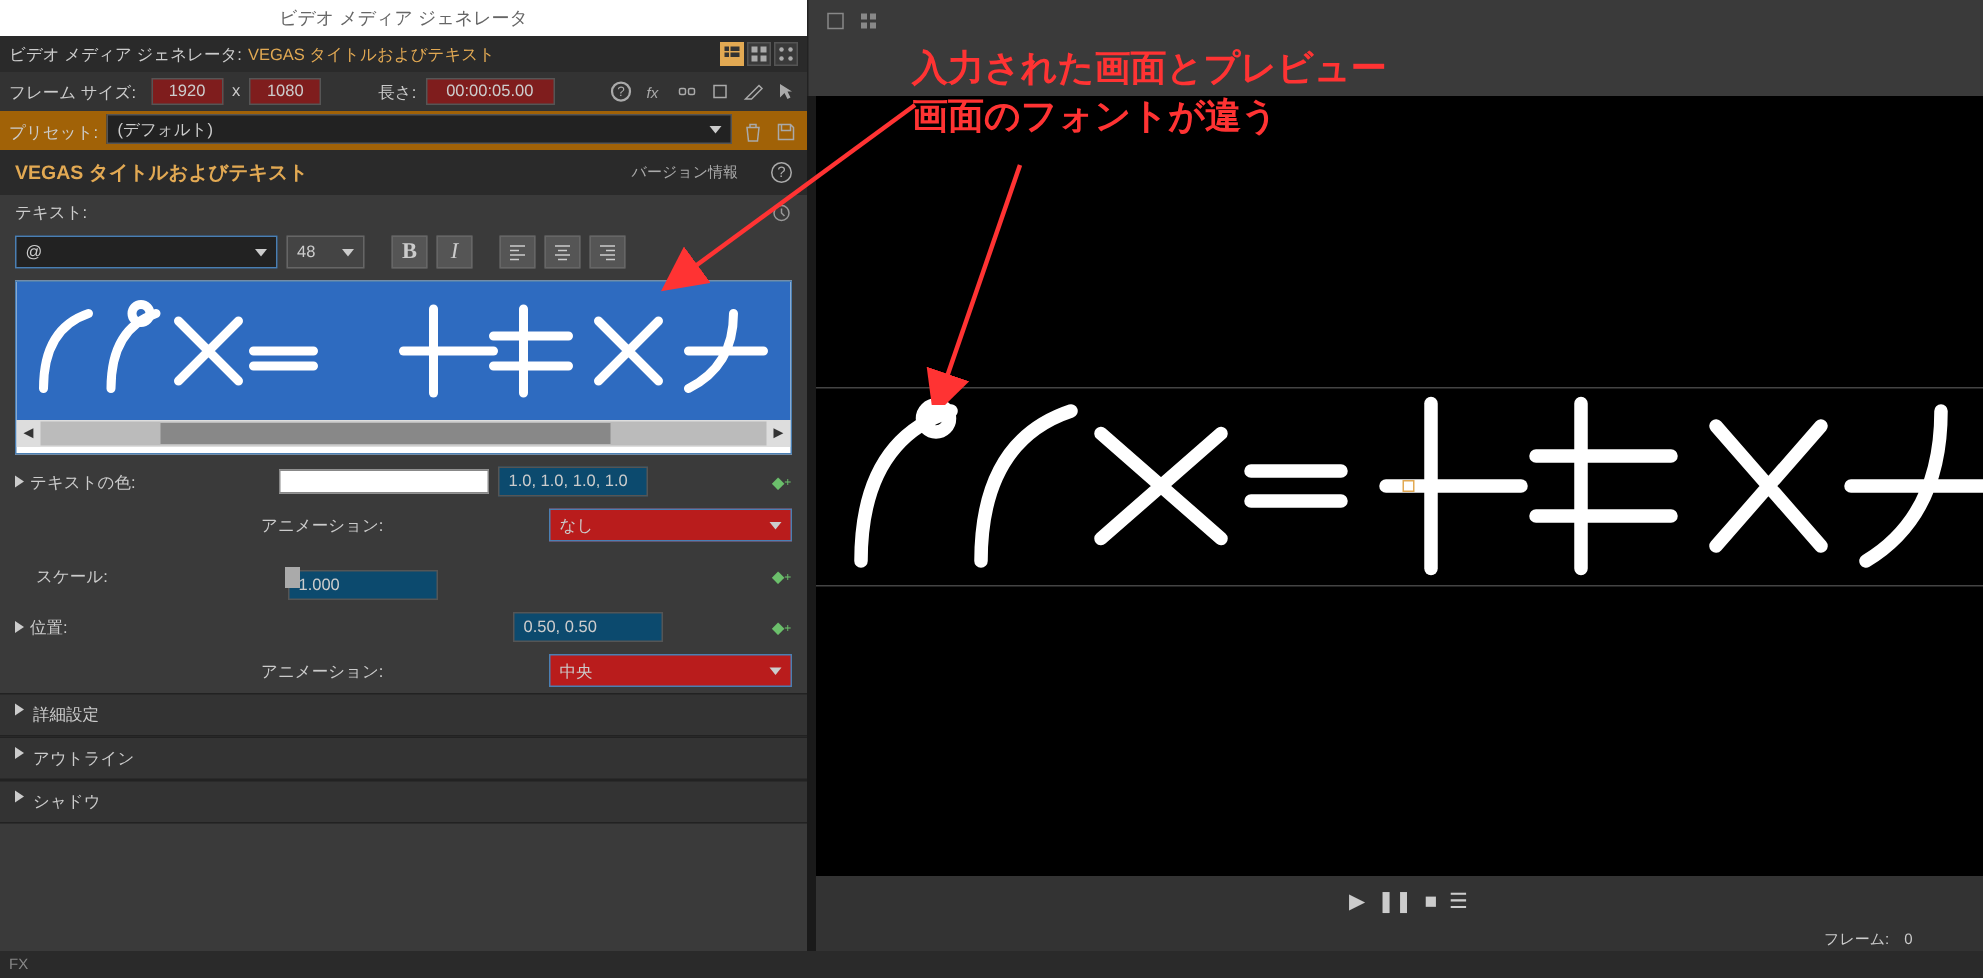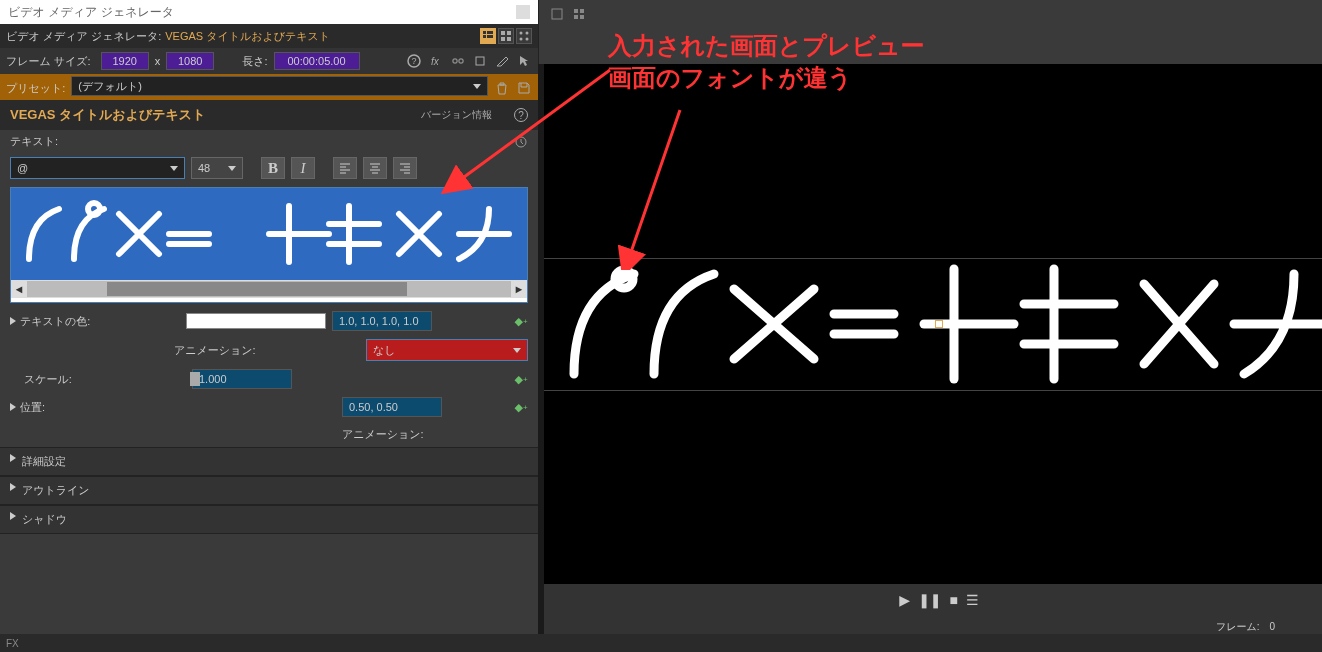--- a/index.html
+++ b/index.html
@@ -1,28 +1,28 @@
 <!DOCTYPE html>
 <html><head>
 <meta charset="utf-8">
 <style>
 * { box-sizing: border-box; margin: 0; padding: 0; font-family: "Meiryo", "Yu Gothic", sans-serif; }
 body { width: 1322px; height: 652px; background: #3a3a3a; color: #ccc; font-size: 11px; overflow: hidden; position: relative; }
 .container { display: flex; height: 100%; }
 .left-panel { width: 545px; background: #3a3a3a; display: flex; flex-direction: column; }
-.window-titlebar { background: #fff; color: #666; font-size: 12px; padding: 4px 8px; height: 24px; display: flex; align-items: center; justify-content: space-between; }
+.window-titlebar { background: #fff; color: #666; font-size: 12px; padding: 4px 8px; height: 24px; display: flex; align-items: center; justify-content: space-between; flex-direction: column; }
 .close-box { width: 14px; height: 14px; background: #ddd; }
 .generator-bar { background: #2a2a2a; padding: 4px 6px; display: flex; align-items: center; justify-content: space-between; height: 24px; }
 .generator-bar-left { display: flex; align-items: center; gap: 4px; }
 .layout-icons { display: flex; gap: 2px; }
 .layout-icon { width: 16px; height: 16px; background: #3a3a3a; display: flex; align-items: center; justify-content: center; border: 1px solid #555; }
 .layout-icon.active { background: #e2a953; border-color: #e2a953; }
 .layout-icon svg { width:12px; height:12px; }
 .frame-row { background: #333; padding: 4px 6px; display: flex; align-items: center; gap: 6px; height: 26px; }
-.frame-row input { background: #4c1d95; border: 1px solid #555; color: #ccc; padding: 2px 4px; font-size: 11px; width: 48px; text-align: center; }
+.frame-row input { background: #7f1d1d; border: 1px solid #555; color: #ccc; padding: 2px 4px; font-size: 11px; width: 48px; text-align: center; }
 .frame-row .time-input { width: 86px; }
 .frame-row-label { margin-right: 4px; }
 .right-icons { margin-left: auto; display: flex; gap: 6px; align-items: center; }
 .icon-btn { width: 16px; height: 16px; display: flex; align-items: center; justify-content: center; cursor: pointer; }
 .preset-row { background: #a16207; padding: 4px 6px; display: flex; align-items: flex-end; gap: 6px; height: 26px; }
 .preset-dropdown { flex: 1; background: #222; border: 1px solid #555; color: #ccc; padding: 2px 6px; font-size: 11px; height: 20px; display: flex; align-items: center; justify-content: space-between; }
 .main-title-bar { background: #2a2a2a; padding: 6px 10px; display: flex; align-items: center; justify-content: space-between; color: #e2a953; font-size: 13px; font-weight: bold; }
 .version-info { color: #aaa; font-size: 10px; font-weight: normal; display:flex; align-items:center; gap:22px;}
 .scroll-body { flex: 1; overflow: hidden; background: #3a3a3a; padding: 0; position: relative; }
 .row { padding: 4px 10px; display: flex; align-items: center; gap: 6px; }
@@ -113,21 +113,21 @@
             </svg>
           </div>
       </div>
     </div>
 
     <div class="frame-row">
       <span class="frame-row-label">フレーム サイズ:</span>
       <input value="1920" style="">
       <span>x</span>
       <input value="1080" style="">
-      <span style="margin-left:22px">長さ:</span>
+      <span style="margin-left:32px">長さ:</span>
       <input class="time-input" value="00:00:05.00" style="">
       <div class="right-icons">
         <div class="icon-btn">
             <svg width="14" height="14" viewBox="0 0 14 14">
               <circle cx="7" cy="7" r="6" fill="none" stroke="#aaa" stroke-width="1.5"></circle>
               <text x="7" y="10" text-anchor="middle" font-size="9" fill="#aaa">?</text>
             </svg>
           </div>
         <div class="icon-btn">
             <svg width="14" height="14" viewBox="0 0 14 14">
@@ -283,40 +283,44 @@
       </div>
 
       <div class="prop-row">
         <div class="label-area">
             <span style="width:10px"></span>
             <span>スケール:</span>
           </div>
         <div class="slider">
             <div class="slider-thumb"></div>
           </div>
-        <input class="value-input" style="width: 100px;" value="1.000">
+        <input class="value-input" style="width: 100px; margin-top: 11px;" value="1.000">
         <div class="key-icon">◆<sub style="font-size:8px;color:#6bbf6b;">+</sub></div>
       </div>
 
       <div class="prop-row">
         <div class="label-area">
             <div class="expand-tri"></div>
             <span>位置:</span>
           </div>
         <div style="width:150px"></div>
         <input class="value-input" value="0.50, 0.50" style="">
         <div class="key-icon">◆<sub style="font-size:8px;color:#6bbf6b;">+</sub></div>
       </div>
 
       <div class="prop-row">
         <div class="label-area">
             <span style="width:10px"></span>
             <span>アニメーション:</span>
           </div>
         <div style="width:24px"></div>
+        <div class="select-blue">
+          <span>中央</span>
+          <div class="dd-arrow"></div>
+        </div>
       </div>
 
       <div class="section-row">
         <div class="expand-tri"></div>
         <span>詳細設定</span>
       </div>
       <div class="section-row">
         <div class="expand-tri"></div>
         <span>アウトライン</span>
       </div>

